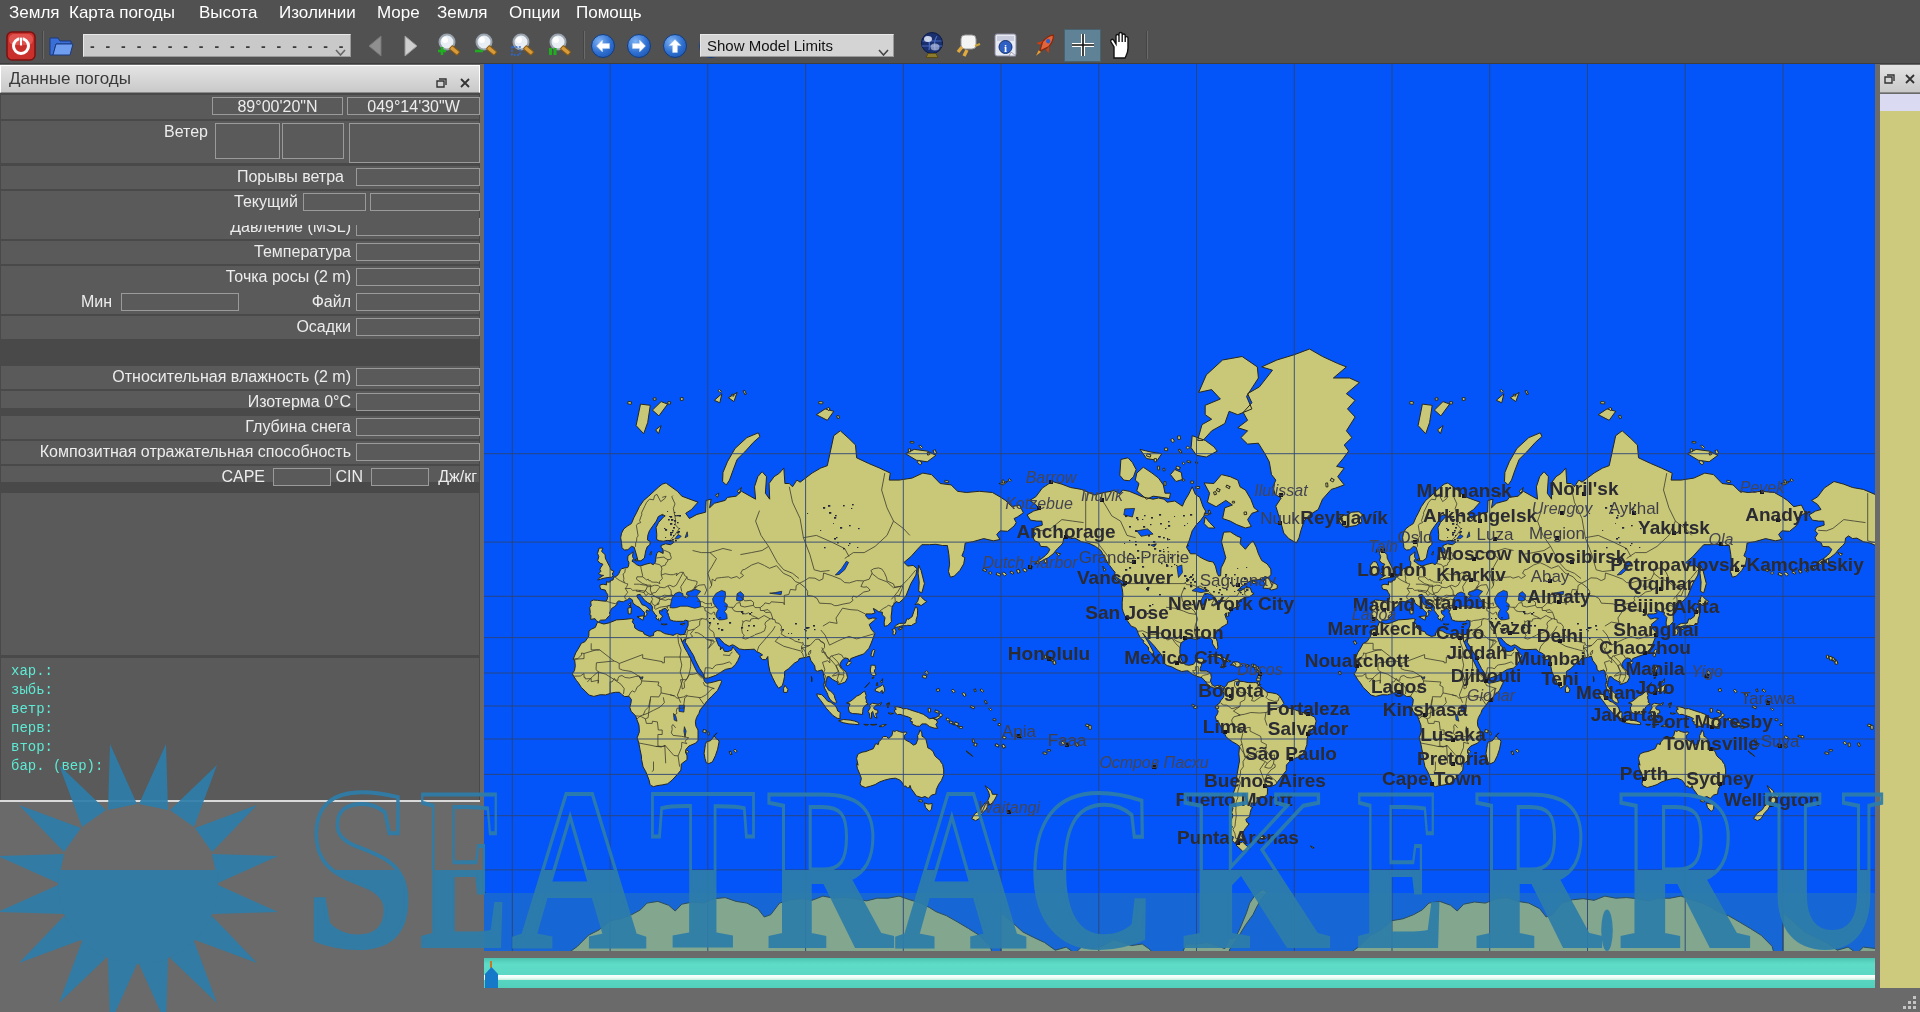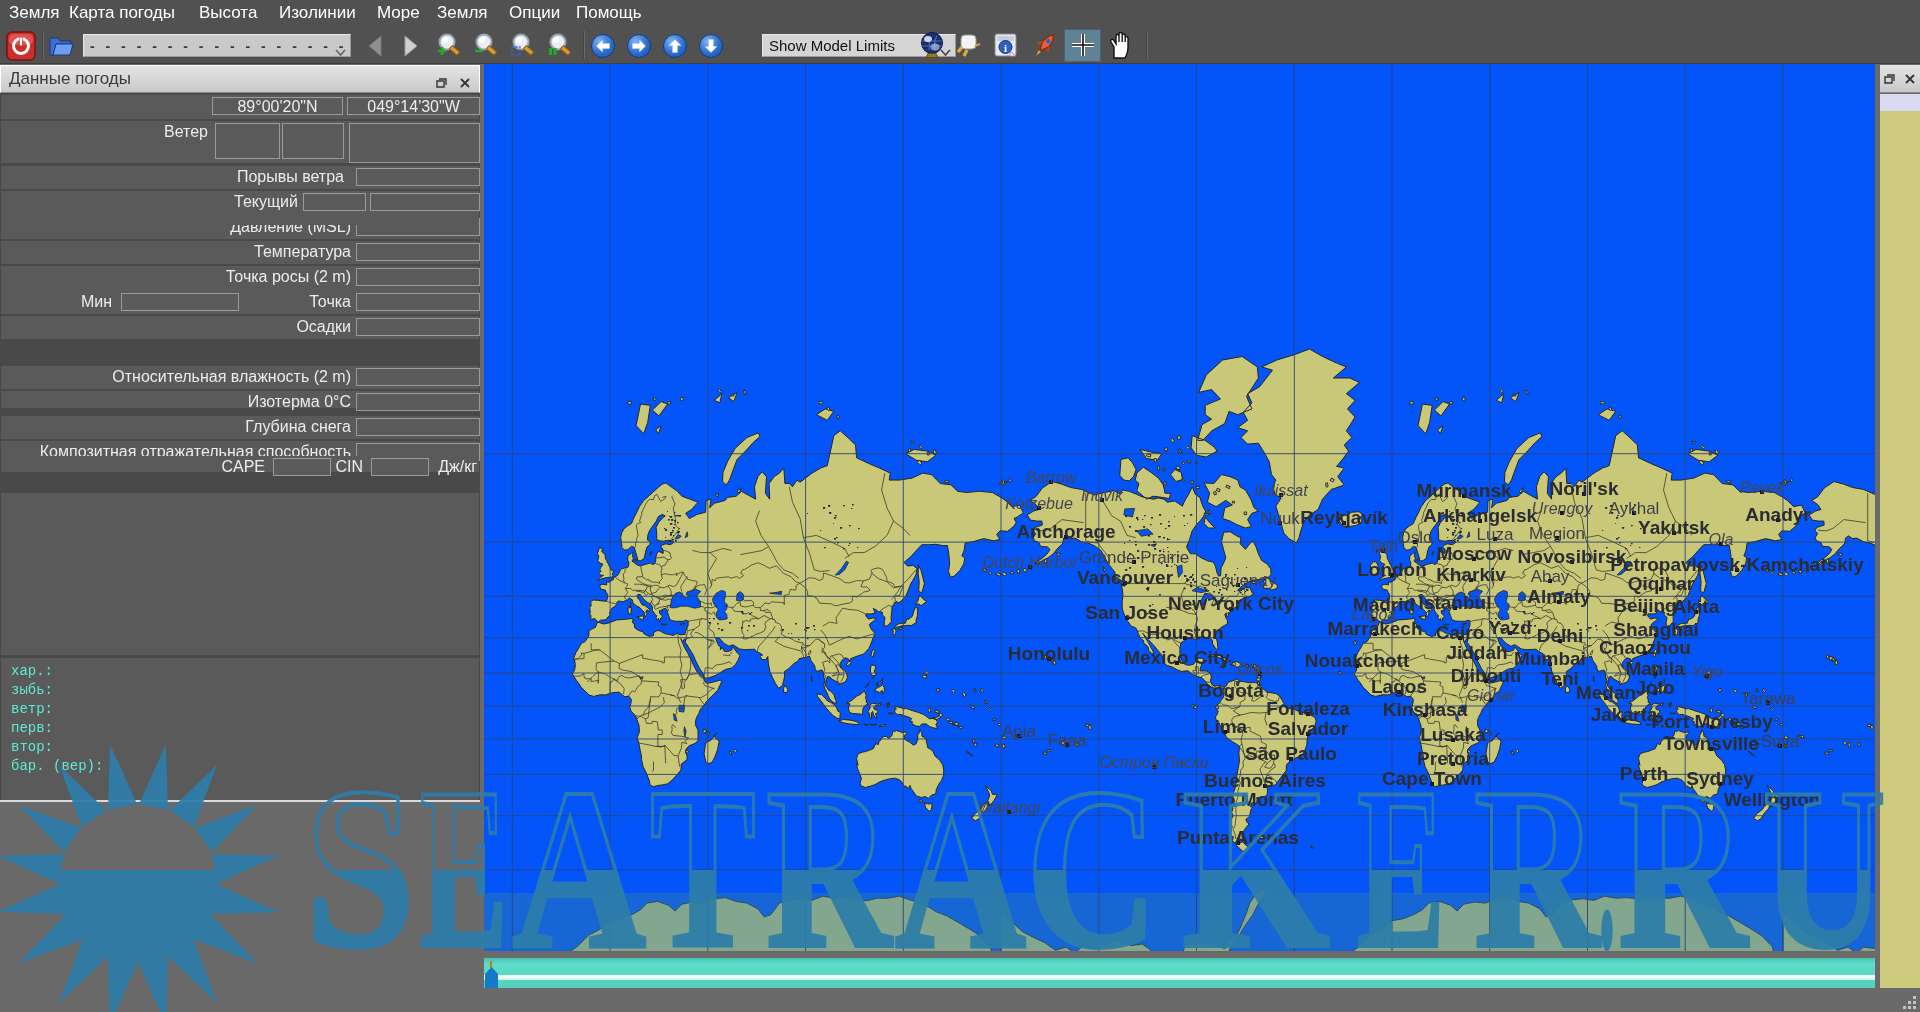--- a/index.html
+++ b/index.html
@@ -124,21 +124,21 @@
           <stop offset="0" stop-color="#7eb2f4"></stop>
           <stop offset=".55" stop-color="#2e6fd0"></stop>
           <stop offset="1" stop-color="#1a4fa8"></stop>
         </radialGradient>
       </defs>
 <circle cx="13" cy="13" r="11.5" fill="url(#bg698)" stroke="#123c7e"></circle>
 <g transform="rotate(270 13 13)">
         <path d="M6.5 13l6-6v3.6h7v4.8h-7V19z" fill="#fff" stroke="#bcd4f2" stroke-width=".5"></path>
       </g>
     </svg>
-    <div class="combo combo2" style="left:762px;width:194px"><span style="font-size:15px;color:#111">Show Model Limits</span>
+    <div class="combo combo2" style="left:700px;width:194px"><span style="font-size:15px;color:#111">Show Model Limits</span>
 <span class="carr"><svg width="11" height="7" viewBox="0 0 11 7">
           <path d="M1 1l4.5 5L10 1" fill="none" stroke="#444" stroke-width="1.6"></path>
         </svg></span></div>
     <svg class="ti" style="left:918px;top:3px" width="28" height="29" viewBox="0 0 28 29">
 <circle cx="14" cy="12" r="10.5" fill="#1a2f6e" stroke="#0c1c48"></circle>
 <path d="M8 5c3 3 4 9 3 14M19 5c-2 3-3 9-2 14M4.5 10h19M4 15h20" stroke="#4a6ac0" stroke-width="1.2" fill="none"></path>
 <ellipse cx="10" cy="8" rx="4" ry="3" fill="#e8ecf8" opacity=".85"></ellipse>
       <ellipse cx="17" cy="16" rx="4.5" ry="3.5" fill="#cdd6ee" opacity=".6"></ellipse>
 <path d="M10 22.5h8l2 4H8z" fill="#8a7a30" stroke="#5a4a10"></path>
     </svg>
@@ -225,24 +225,24 @@
       <div class="lbox" style="left:355px;top:2px;width:124px"></div>
     </div>
     <div class="lrow" style="top:126px;height:34px">
       <div class="llab" style="right:181px">Текущий</div>
       <div class="lbox" style="left:302px;top:2px;width:63px"></div>
       <div class="lbox" style="left:369px;top:2px;width:110px"></div>
     </div>
     <div class="lrow" style="top:226px;height:23px">
       <div class="llab" style="left:80px">Мин</div>
       <div class="lbox" style="left:120px;top:2px;width:118px"></div>
-      <div class="llab" style="right:128px">Точка</div>
+      <div class="llab" style="right:128px">Файл</div>
       <div class="lbox" style="left:355px;top:2px;width:124px"></div>
     </div>
-    <div class="lrow" style="top:391px;height:16px">
+    <div class="lrow" style="top:401px;height:16px">
       <div class="llab" style="right:214px">CAPE</div>
       <div class="lbox" style="left:272px;top:2px;width:58px"></div>
       <div class="llab" style="right:116px">CIN</div>
       <div class="lbox" style="left:370px;top:2px;width:58px"></div>
       <div class="llab" style="right:2px">Дж/кг</div>
     </div>
     <div class="lrow" style="top:428px;height:162px"></div>
     <div class="lrow" style="top:593px;height:142px">
       <div class="lmono">
         <div>хар.:</div>

